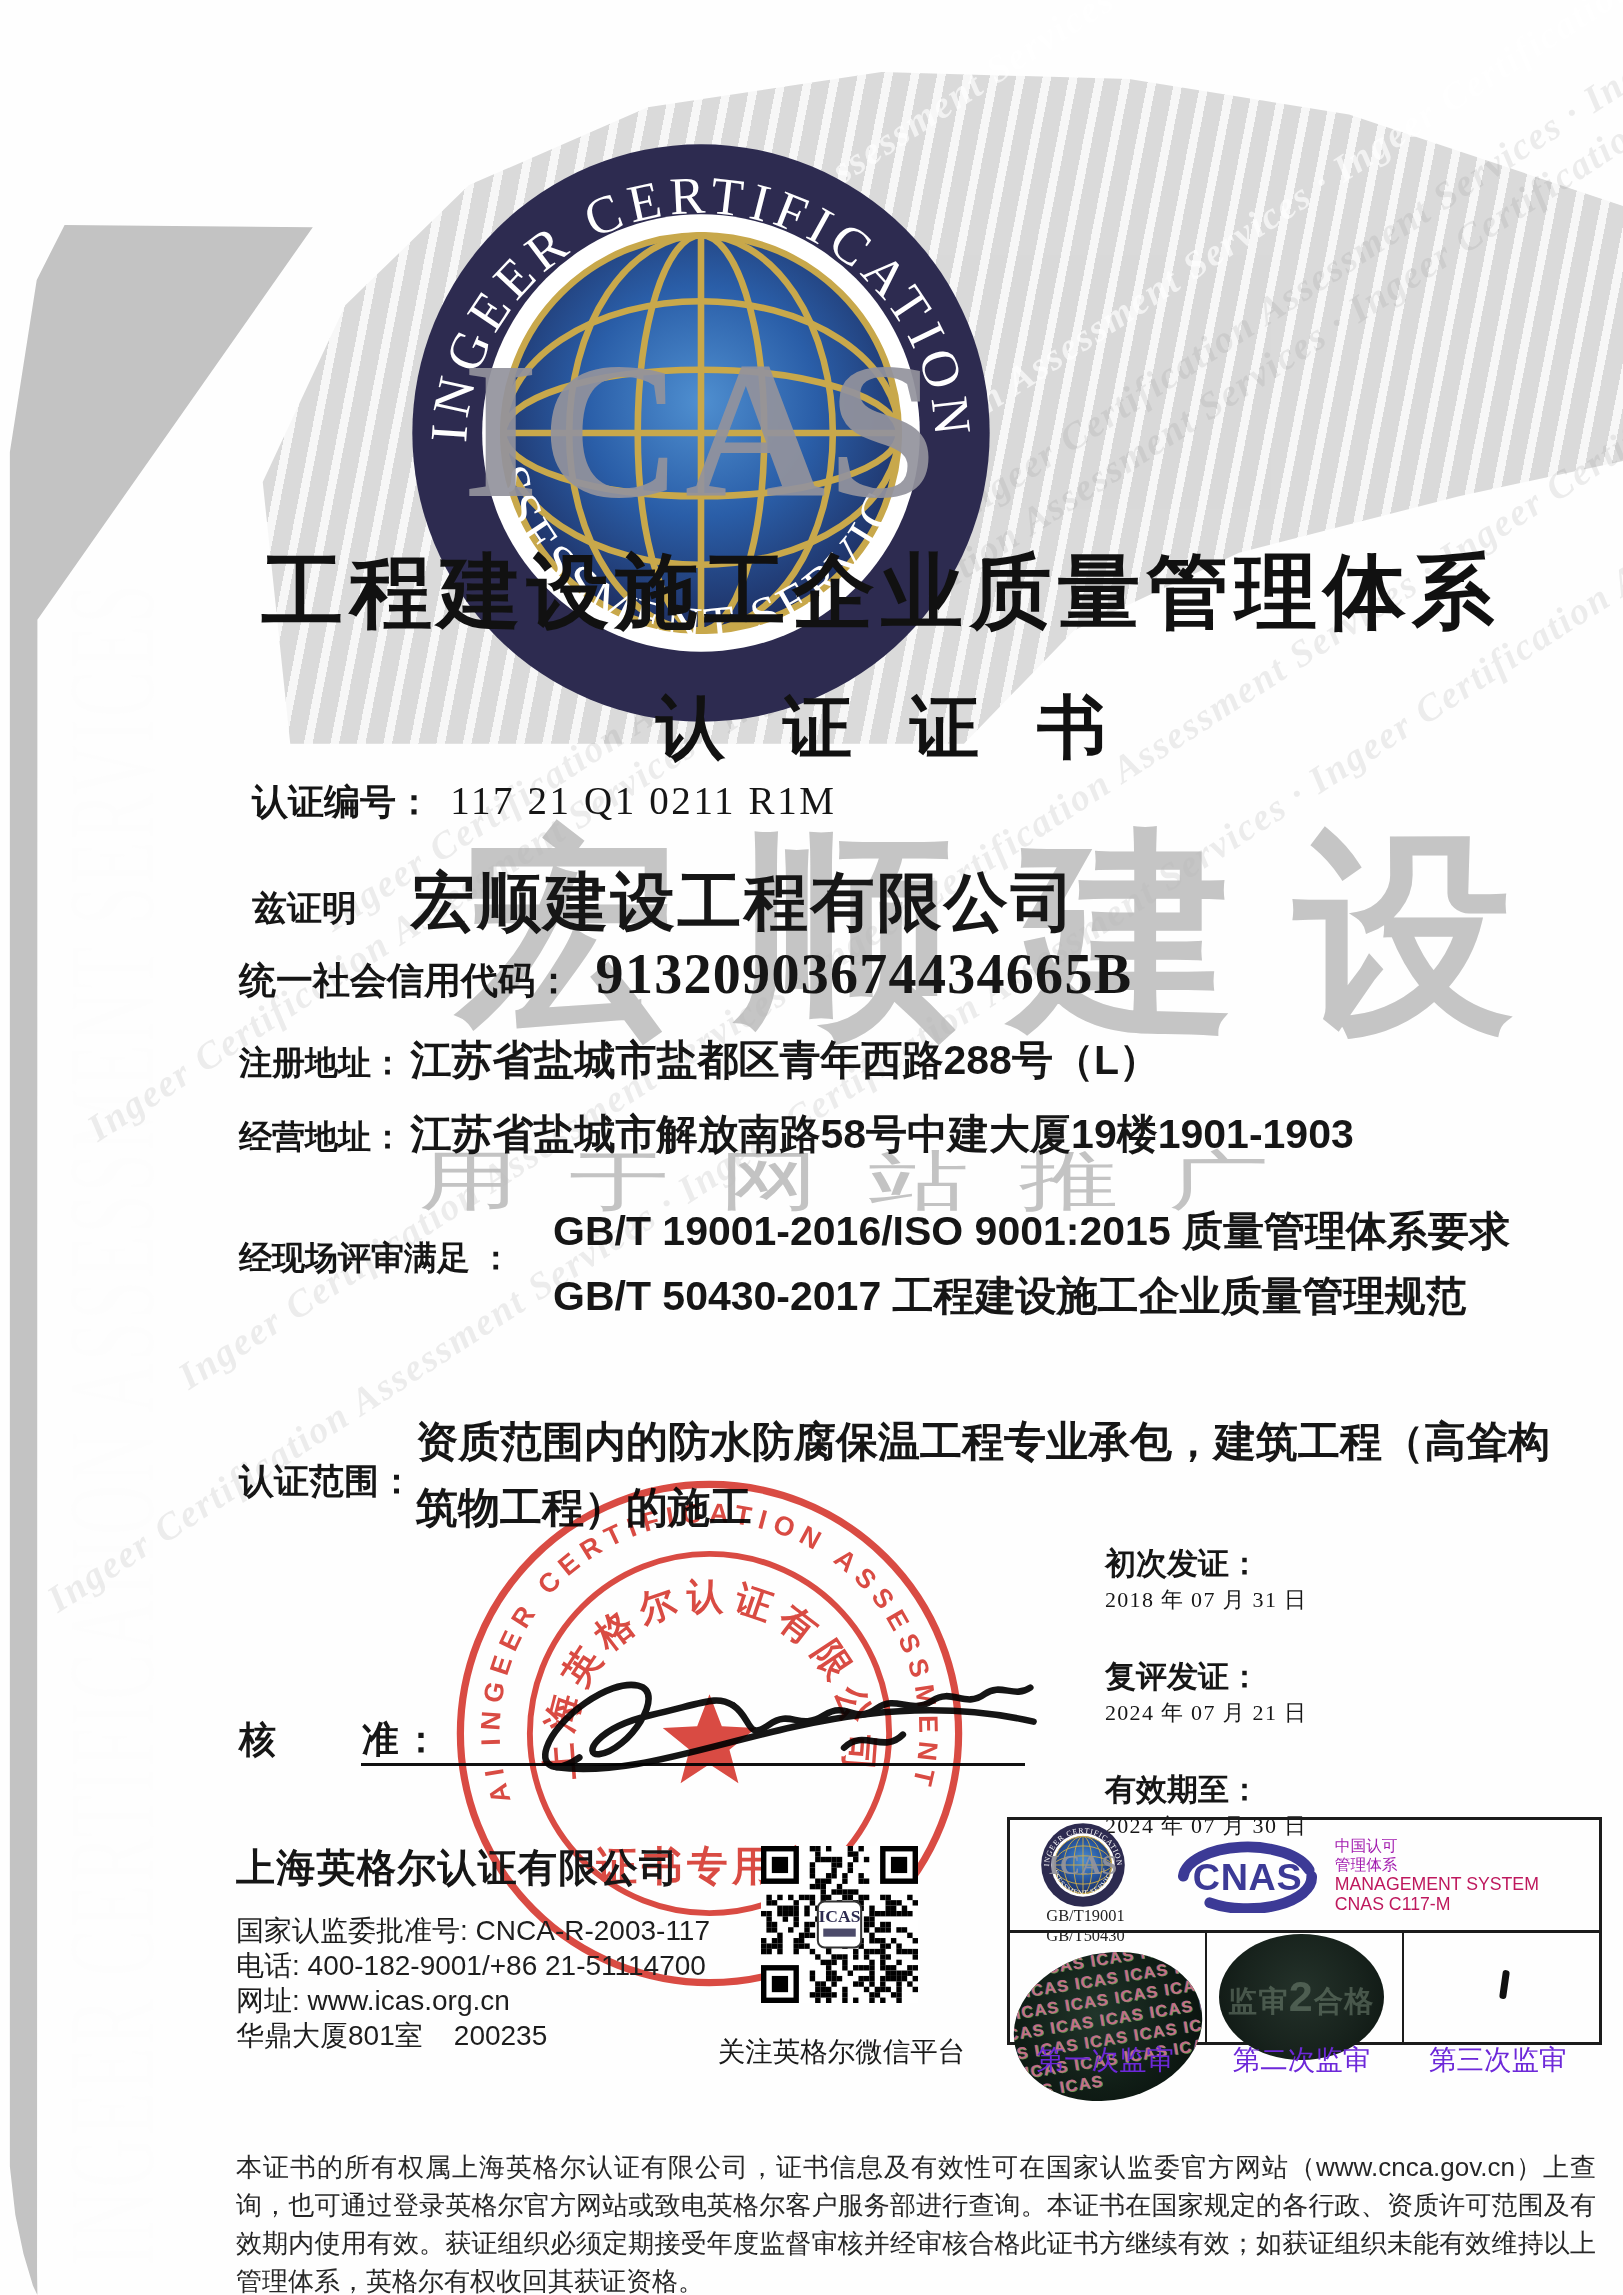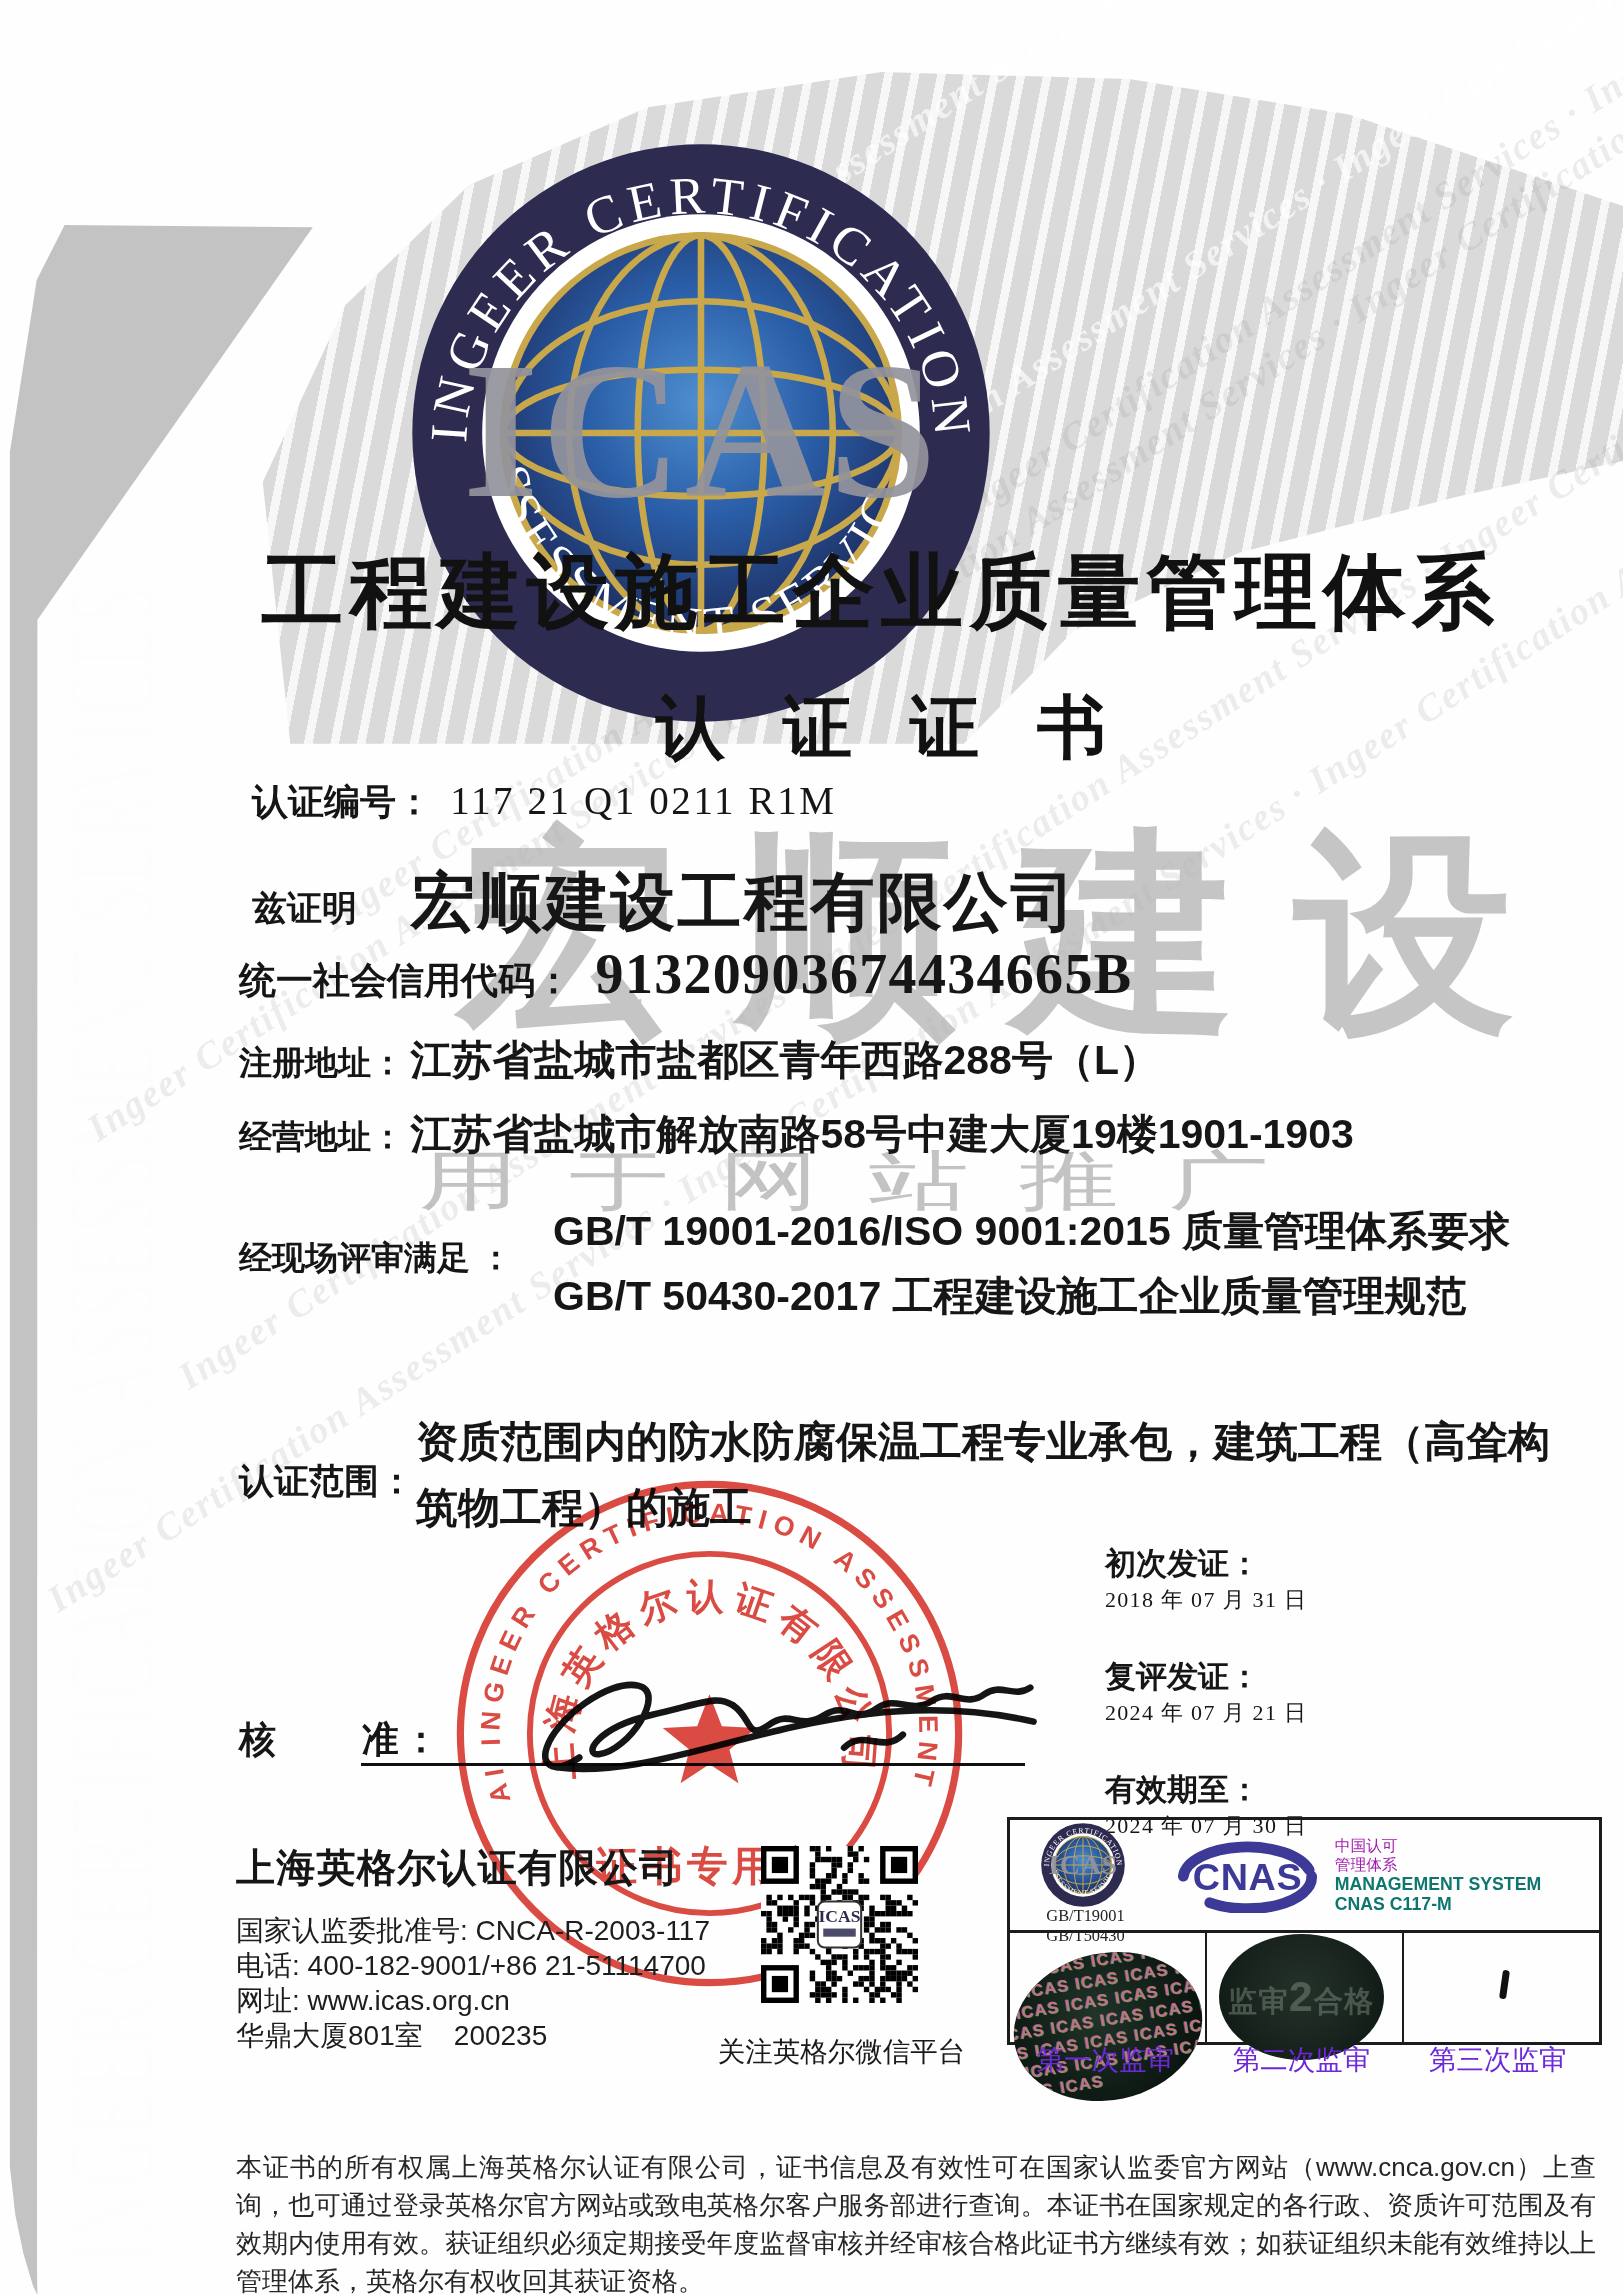--- a/index.html
+++ b/index.html
@@ -94,21 +94,21 @@
   
   .acc-box{position:absolute;left:1007px;top:1817px;width:589px;height:110px;
     border:3.3px solid #1c1c1c;display:flex;align-items:center;}
   .acc-icas{position:relative;width:141px;height:100%;}
   .acc-icas .mini-logo{position:absolute;left:31px;top:2.6px;width:84px;height:84px;}
   .acc-icas .mini-cap{position:absolute;left:0px;top:86px;width:151px;text-align:center;
     font-family:"Liberation Serif",serif;font-size:16.4px;color:#222;}
   .cnas-logo{width:151px;height:76px;margin-left:21px;}
   .cnas-text{margin-left:11.8px;line-height:19.6px;}
   .cnas-text .cn{font-size:15.7px;color:#a21caf;}
-  .cnas-text .en{font-size:17.7px;color:#0f766e;font-weight:700;}
+  .cnas-text .en{font-size:17.7px;color:#be185d;font-weight:400;}
 
   .sticker-row{position:absolute;left:1007px;top:1930px;width:589px;height:109px;
     border:3.3px solid #1c1c1c;display:flex;}
   .sticker-cell{flex:1;border-right:2.6px solid #1c1c1c;position:relative;}
   .sticker-cell:last-child{border-right:none;}
   .holo{position:absolute;left:3.3px;top:19.6px;width:190px;height:147px;border-radius:50%;
     transform:rotate(-12deg);overflow:hidden;
     background:radial-gradient(circle at 45% 40%,#21352a 0%,#101d16 55%,#060c09 100%);}
   .holo-text{position:absolute;left:-11.8px;top:-3.9px;width:223px;font-size:16.4px;line-height:20px;
     font-weight:700;color:rgba(215,105,140,.85);letter-spacing:1.3px;word-break:break-all;

